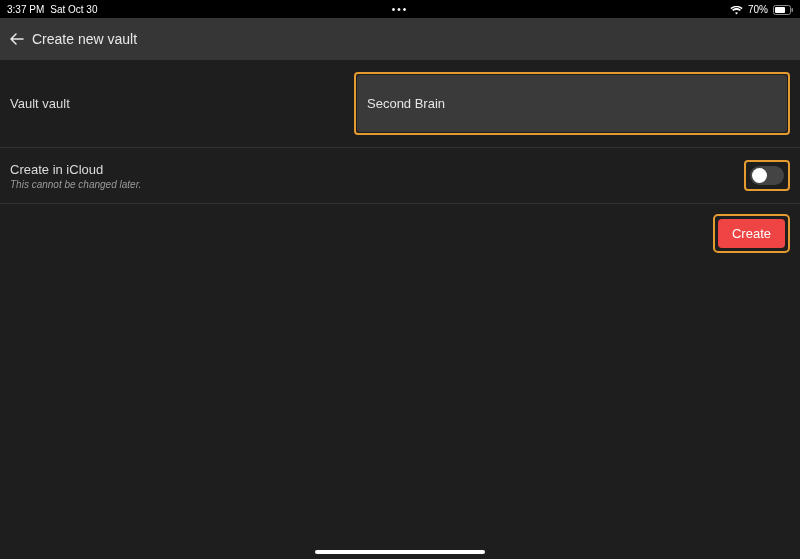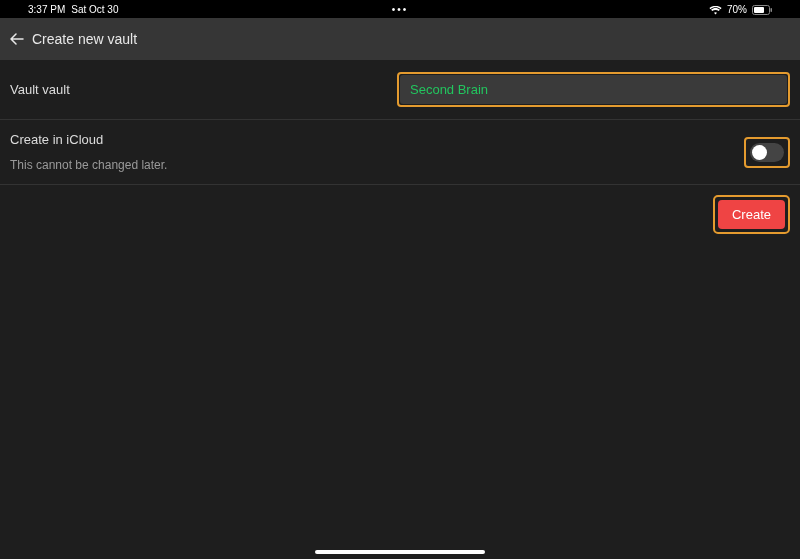--- a/index.html
+++ b/index.html
@@ -16,21 +16,21 @@
       overflow: hidden;
       position: relative;
     }
     
     .status-bar {
       height: 18px;
       background: #000;
       display: flex;
       align-items: center;
       justify-content: space-between;
-      padding: 0 28px;
+      padding: 0 7px;
       font-size: 10px;
       color: #fff;
       font-weight: 500;
       gap: 20px;
     }
     .status-left {
       display: flex;
       gap: 6px;
     }
     .status-center {
@@ -72,35 +72,36 @@
       align-items: center;
       justify-content: space-between;
       padding: 12px 10px 12px 10px;
       border-bottom: 1px solid #333;
     }
     .row-label {
       font-size: 13px;
       color: #dcdcdc;
     }
     .row-sublabel {
-      font-size: 12px;
+      font-size: 10px;
       color: #9a9a9a;
-      margin-top: 11px;
+      margin-top: 2px;
+      font-style: italic;
     }
     .row-left {
       display: flex;
       flex-direction: column;
     }
     .text-input {
       background: #3a3a3a;
       border: none;
-      color: #22c55e;
+      color: #e5e5e5;
       font-size: 13px;
-      padding: 7px 10px;
-      width: 387px;
+      padding: 21px 10px;
+      width: 430px;
       border-radius: 3px;
       outline: none;
     }
     .input-highlight {
       border: 2px solid #e49b2f;
       border-radius: 4px;
       padding: 1px;
     }
     
     .toggle {

